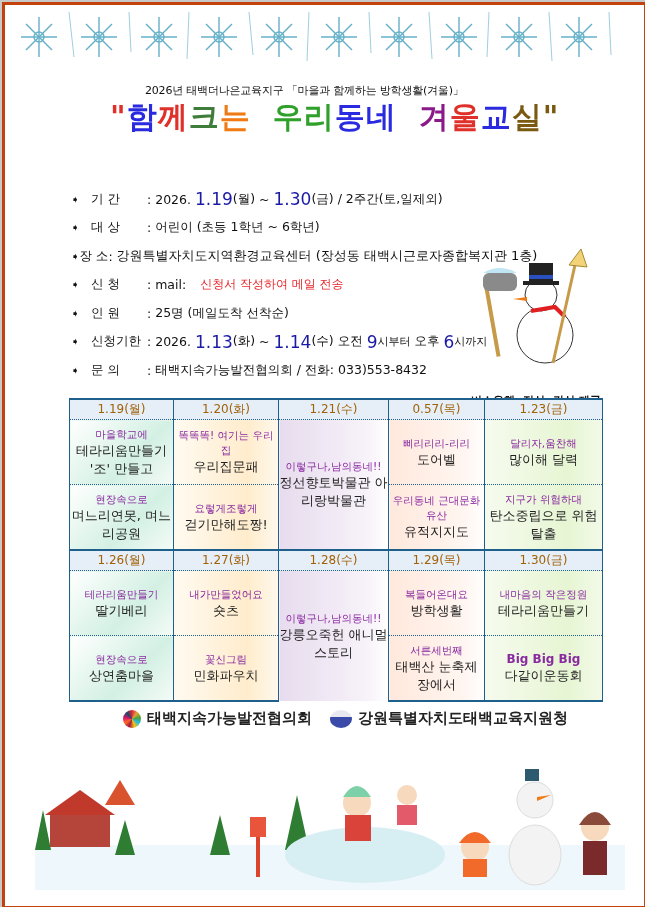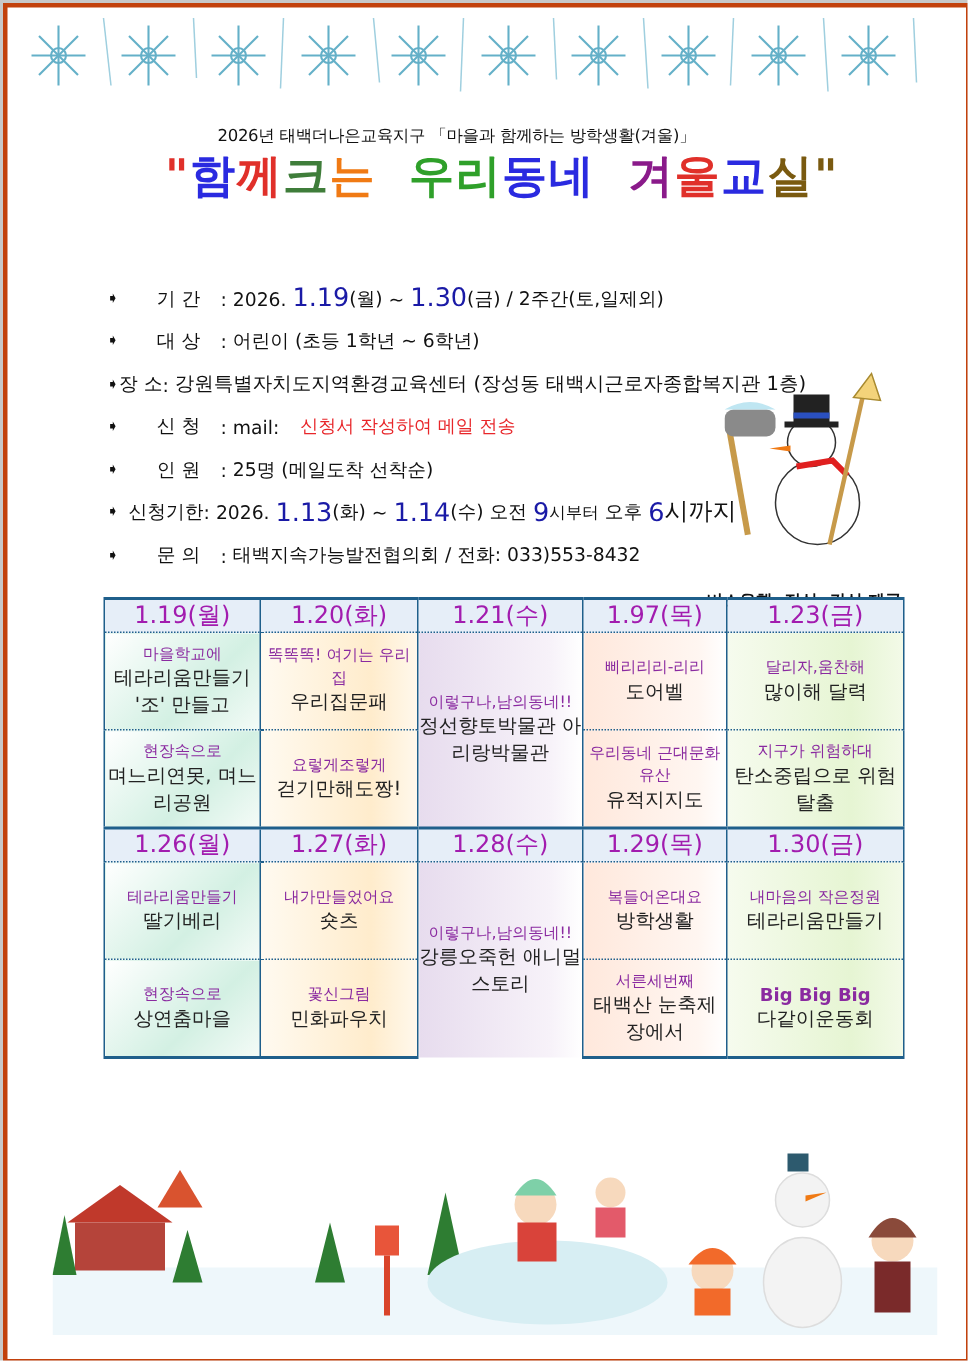--- a/index.html
+++ b/index.html
@@ -5,29 +5,29 @@
   html,body{margin:0;padding:0;}
   body{width:645px;height:907px;background:#c8c8c8;font-family:"DejaVu Sans","Liberation Sans",sans-serif;position:relative;overflow:hidden;}
   .page{position:absolute;left:2px;top:2px;width:639px;height:901px;background:#fff;border:3px solid #c2410c;overflow:hidden;text-decoration:underline;}
   .snow-border{position:absolute;left:14px;top:2px;width:620px;height:58px;}
   .subtitle{position:absolute;left:140px;top:78px;font-size:11px;color:#111;white-space:nowrap;letter-spacing:-0.2px;}
   .title{position:absolute;left:105px;top:92px;font-size:30px;font-weight:bold;white-space:nowrap;letter-spacing:1px;}
   .title span{display:inline-block;}
   .info{position:absolute;left:66px;top:180px;width:420px;}
   .row{height:28.5px;display:flex;align-items:center;font-size:12.5px;color:#111;white-space:nowrap;}
   .arrow{font-size:10px;color:#111;width:20px;font-weight:bold;}
-  .lbl{display:inline-block;width:56px;letter-spacing:0;text-align:center;}
+  .lbl{display:inline-block;width:56px;letter-spacing:0;}
   .big{font-size:17px;color:#1a1aa6;}
   .link{font-size:16px;color:#1a1aa6;text-decoration:underline;text-decoration-color:#7030a0;}
   .red{color:#e8262a;font-size:12px;margin-left:10px;}
   .note{position:absolute;left:466px;top:388px;font-size:11px;font-weight:bold;color:#111;}
   .snowman{position:absolute;left:478px;top:240px;width:110px;height:120px;}
   table.sched{position:absolute;left:64px;top:393px;width:533px;border-collapse:collapse;table-layout:fixed;}
   table.sched td{border-left:1.5px solid #1f5f8b;border-right:1.5px solid #1f5f8b;text-align:center;vertical-align:middle;padding:0;}
-  .hdr td{background:#e6eef8;height:19px;font-size:16px;color:#a21caf;border-top:2px solid #1f5f8b;border-bottom:1px dotted #1f5f8b;}
+  .hdr td{background:#e6eef8;height:19px;font-size:12px;color:#a16207;border-top:2px solid #1f5f8b;border-bottom:1px dotted #1f5f8b;}
   .c td{height:64px;}
   .sml{font-size:10.5px;color:#8a2aa0;line-height:15px;}
   .mn{font-size:13px;color:#222;line-height:18px;}
   .g{background:linear-gradient(135deg,#ffffff 0%,#d3f0e3 60%,#f4fbf7 100%);}
   .o{background:linear-gradient(90deg,#fffaf0 0%,#ffeccc 70%,#fff8ec 100%);}
   .p{background:linear-gradient(90deg,#e7dcee 0%,#f7f2f9 80%,#fff 100%);}
   .pk{background:linear-gradient(90deg,#ffe8dc 0%,#fff6f1 80%,#fff 100%);margin-left:10px;}
   .l{background:linear-gradient(90deg,#f6fbee 0%,#e6f5d3 70%,#f3fae8 100%);}
   .top td.g,.top td.o,.top td.pk,.top td.l{border-bottom:1px dotted #1f5f8b;}
   .last td{border-bottom:2px solid #1f5f8b;}
@@ -119,21 +119,21 @@
       <span class="big">1.13</span>
       <span>(화)</span>&nbsp;
       <span>~</span>&nbsp;
       <span class="big">1.14</span>
       <span>(수)</span>&nbsp;
       <span>오전</span>&nbsp;
       <span class="big">9</span>
       <span style="font-size:11px">시부터</span>&nbsp;
       <span>오후</span>&nbsp;
       <span class="big">6</span>
-      <span style="font-size:16px">시까지</span>
+      <span style="font-size:11px">시까지</span>
     </div>
     <div class="row">
       <span class="arrow">➧</span>
       <span class="lbl">문  의</span>:&nbsp;
       <span>태백지속가능발전협의회 / 전화: 033)553-8432</span>
     </div>
   </div>
 
   <svg class="snowman" viewBox="0 0 110 120">
     <rect x="8" y="42" width="4" height="70" fill="#c79a4a" transform="rotate(-10 10 80)"></rect>
@@ -158,21 +158,21 @@
         <col style="width:105px">
         <col style="width:110px">
         <col style="width:96px">
         <col style="width:118px">
       </colgroup>
     <tbody>
         <tr class="hdr">
       <td>1.19(월)</td>
       <td>1.20(화)</td>
       <td>1.21(수)</td>
-      <td>1.97(목)</td>
+      <td>0.57(목)</td>
       <td>1.23(금)</td>
     </tr>
     <tr class="c top">
       <td class="g">
             <div class="sml">마을학교에</div>
             <div class="mn">테라리움만들기 '조' 만들고</div>
           </td>
       <td class="o">
             <div class="sml">똑똑똑! 여기는 우리집</div>
             <div class="mn">우리집문패</div>
@@ -251,20 +251,27 @@
             <div class="mn">태백산 눈축제장에서</div>
           </td>
       <td class="l">
             <div class="sml" style="font-weight:bold;font-size:12px">Big Big Big</div>
             <div class="mn">다같이운동회</div>
           </td>
     </tr>
   </tbody>
     </table>
 
+  <div class="logos">
+    <span class="logo-ico" style="background:conic-gradient(#e5243b,#dda63a,#4c9f38,#26bde2,#fcc30b,#a21942,#fd6925,#dd1367,#19486a,#e5243b)"></span>
+    <span>태백지속가능발전협의회</span>
+    <span style="width:18px"></span>
+    <span class="logo-ico" style="background:linear-gradient(#e8e8f0 40%,#3a4aa8 40%);width:22px"></span>
+    <span>강원특별자치도태백교육지원청</span>
+  </div>
 
   <svg class="bottom-art" viewBox="0 0 590 135">
     <rect x="0" y="90" width="590" height="45" fill="#eef7fb"></rect>
     <polygon points="10,60 45,35 80,60" fill="#c0392b"></polygon>
     <rect x="15" y="60" width="60" height="32" fill="#b5443a"></rect>
     <polygon points="70,50 85,25 100,50" fill="#d9532f"></polygon>
     <polygon points="0,95 8,55 16,95" fill="#2e7d32"></polygon>
     <polygon points="80,100 90,65 100,100" fill="#2e7d32"></polygon>
     <polygon points="175,100 185,60 195,100" fill="#2e7d32"></polygon>
     <polygon points="250,95 262,40 274,95" fill="#2e7d32"></polygon>

